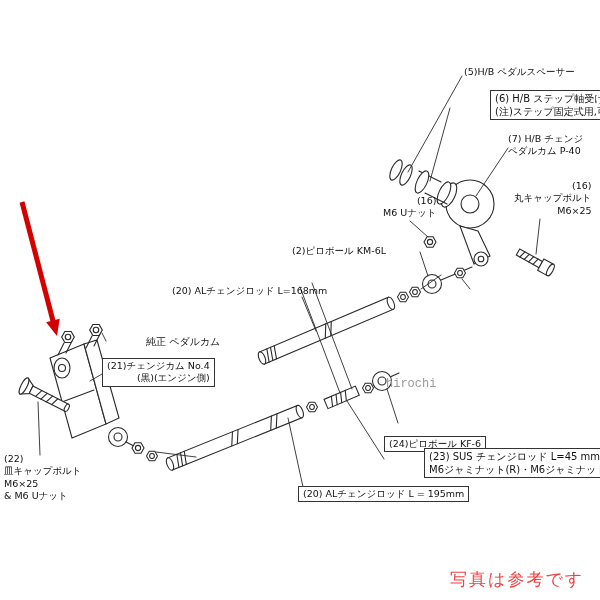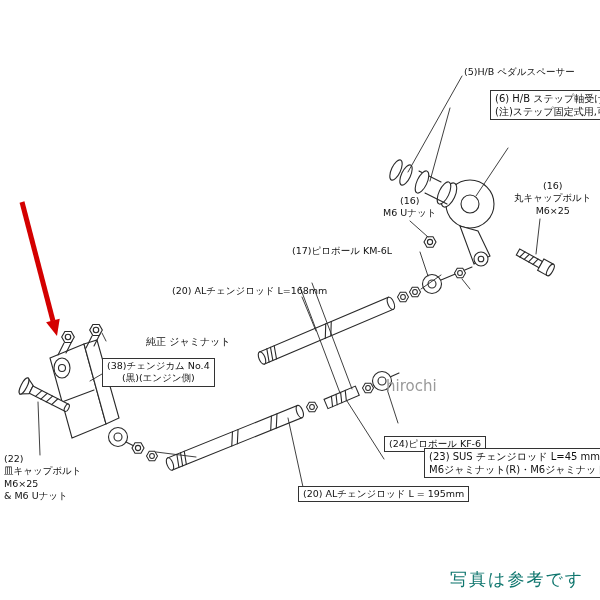--- a/index.html
+++ b/index.html
@@ -3,23 +3,23 @@
 <meta charset="utf-8">
 <style>
   html,body{margin:0;padding:0;background:#ffffff;}
   body{font-family:"DejaVu Sans","Liberation Sans",sans-serif;}
   .stage{position:relative;width:600px;height:600px;background:#fff;overflow:hidden;}
   .stage > svg{position:absolute;left:0;top:0;z-index:1;}
   .lbl{position:absolute;z-index:2;font-size:9.5px;line-height:1.3;color:#111;
        white-space:pre-line;width:max-content;}
   .lbl.small{font-size:10px;margin-left:40px;}
   .lbl.boxed{border:1px solid #333;background:#fff;padding:1px 4px;}
-  .lbl.center{text-align:center;}
-  .watermark{position:absolute;z-index:2;color:#9a9a9a;font-size:15px;}
-  .caption{position:absolute;z-index:2;color:#0f766e;font-size:17px;letter-spacing:2px;}
+  .lbl.center{text-align:right;}
+  .watermark{position:absolute;z-index:2;color:#9a9a9a;font-size:12px;font-family:Liberation Mono, monospace;}
+  .caption{position:absolute;z-index:2;color:#ef4444;font-size:17px;letter-spacing:2px;}
 </style>
 </head>
 <body>
 
 <div class="stage">
 
   <svg width="600" height="600" viewBox="0 0 600 600">
     <defs>
       <g id="nutg">
         <polygon points="-6,0 -3,-5.2 3,-5.2 6,0 3,5.2 -3,5.2" fill="#fff"></polygon>
@@ -187,29 +187,31 @@
 
     <g>
       <line x1="22" y1="202" x2="53" y2="321" stroke="#d40000" stroke-width="5"></line>
       <polygon points="57,336 46.1,322.3 59.7,318.7" fill="#d40000" stroke="none"></polygon>
     </g>
   </svg>
 
   <div class="lbl" style="left:464px;top:66px">(5)H/B ペダルスペーサー</div>
   <div class="lbl small boxed" style="left:450px;top:90px">(6) H/B ステップ軸受け
 (注)ステップ固定式用,可倒式用あり</div>
+  <div class="lbl" style="left:508px;top:133px">(7) H/B チェンジ
+ペダルカム P-40</div>
   <div class="lbl center" style="left:514px;top:180px">(16)
 丸キャップボルト
 M6×25</div>
   <div class="lbl center" style="left:383px;top:195px">(16)
 M6 Uナット</div>
-  <div class="lbl" style="left:292px;top:245px">(17)ピロボール KM-6L</div>
+  <div class="lbl" style="left:292px;top:245px">(2)ピロボール KM-6L</div>
   <div class="lbl" style="left:172px;top:285px">(20) ALチェンジロッド L=168mm</div>
-  <div class="lbl small" style="left:106px;top:335px">純正 ジャミナット</div>
-  <div class="lbl boxed center" style="left:102px;top:358px">(38)チェンジカム No.4
+  <div class="lbl small" style="left:106px;top:335px">純正 ペダルカム</div>
+  <div class="lbl boxed center" style="left:102px;top:358px">(21)チェンジカム No.4
 (黒)(エンジン側)</div>
   <div class="watermark" style="left:386px;top:377px">hirochi</div>
   <div class="lbl boxed" style="left:384px;top:436px">(24)ピロボール KF-6</div>
   <div class="lbl small boxed" style="left:384px;top:448px">(23) SUS チェンジロッド L=45 mm
 M6ジャミナット(R)・M6ジャミナット(L)</div>
   <div class="lbl boxed" style="left:298px;top:486px">(20) ALチェンジロッド L = 195mm</div>
   <div class="lbl" style="left:4px;top:453px">(22)
 皿キャップボルト
 M6×25
 &amp; M6 Uナット</div>

